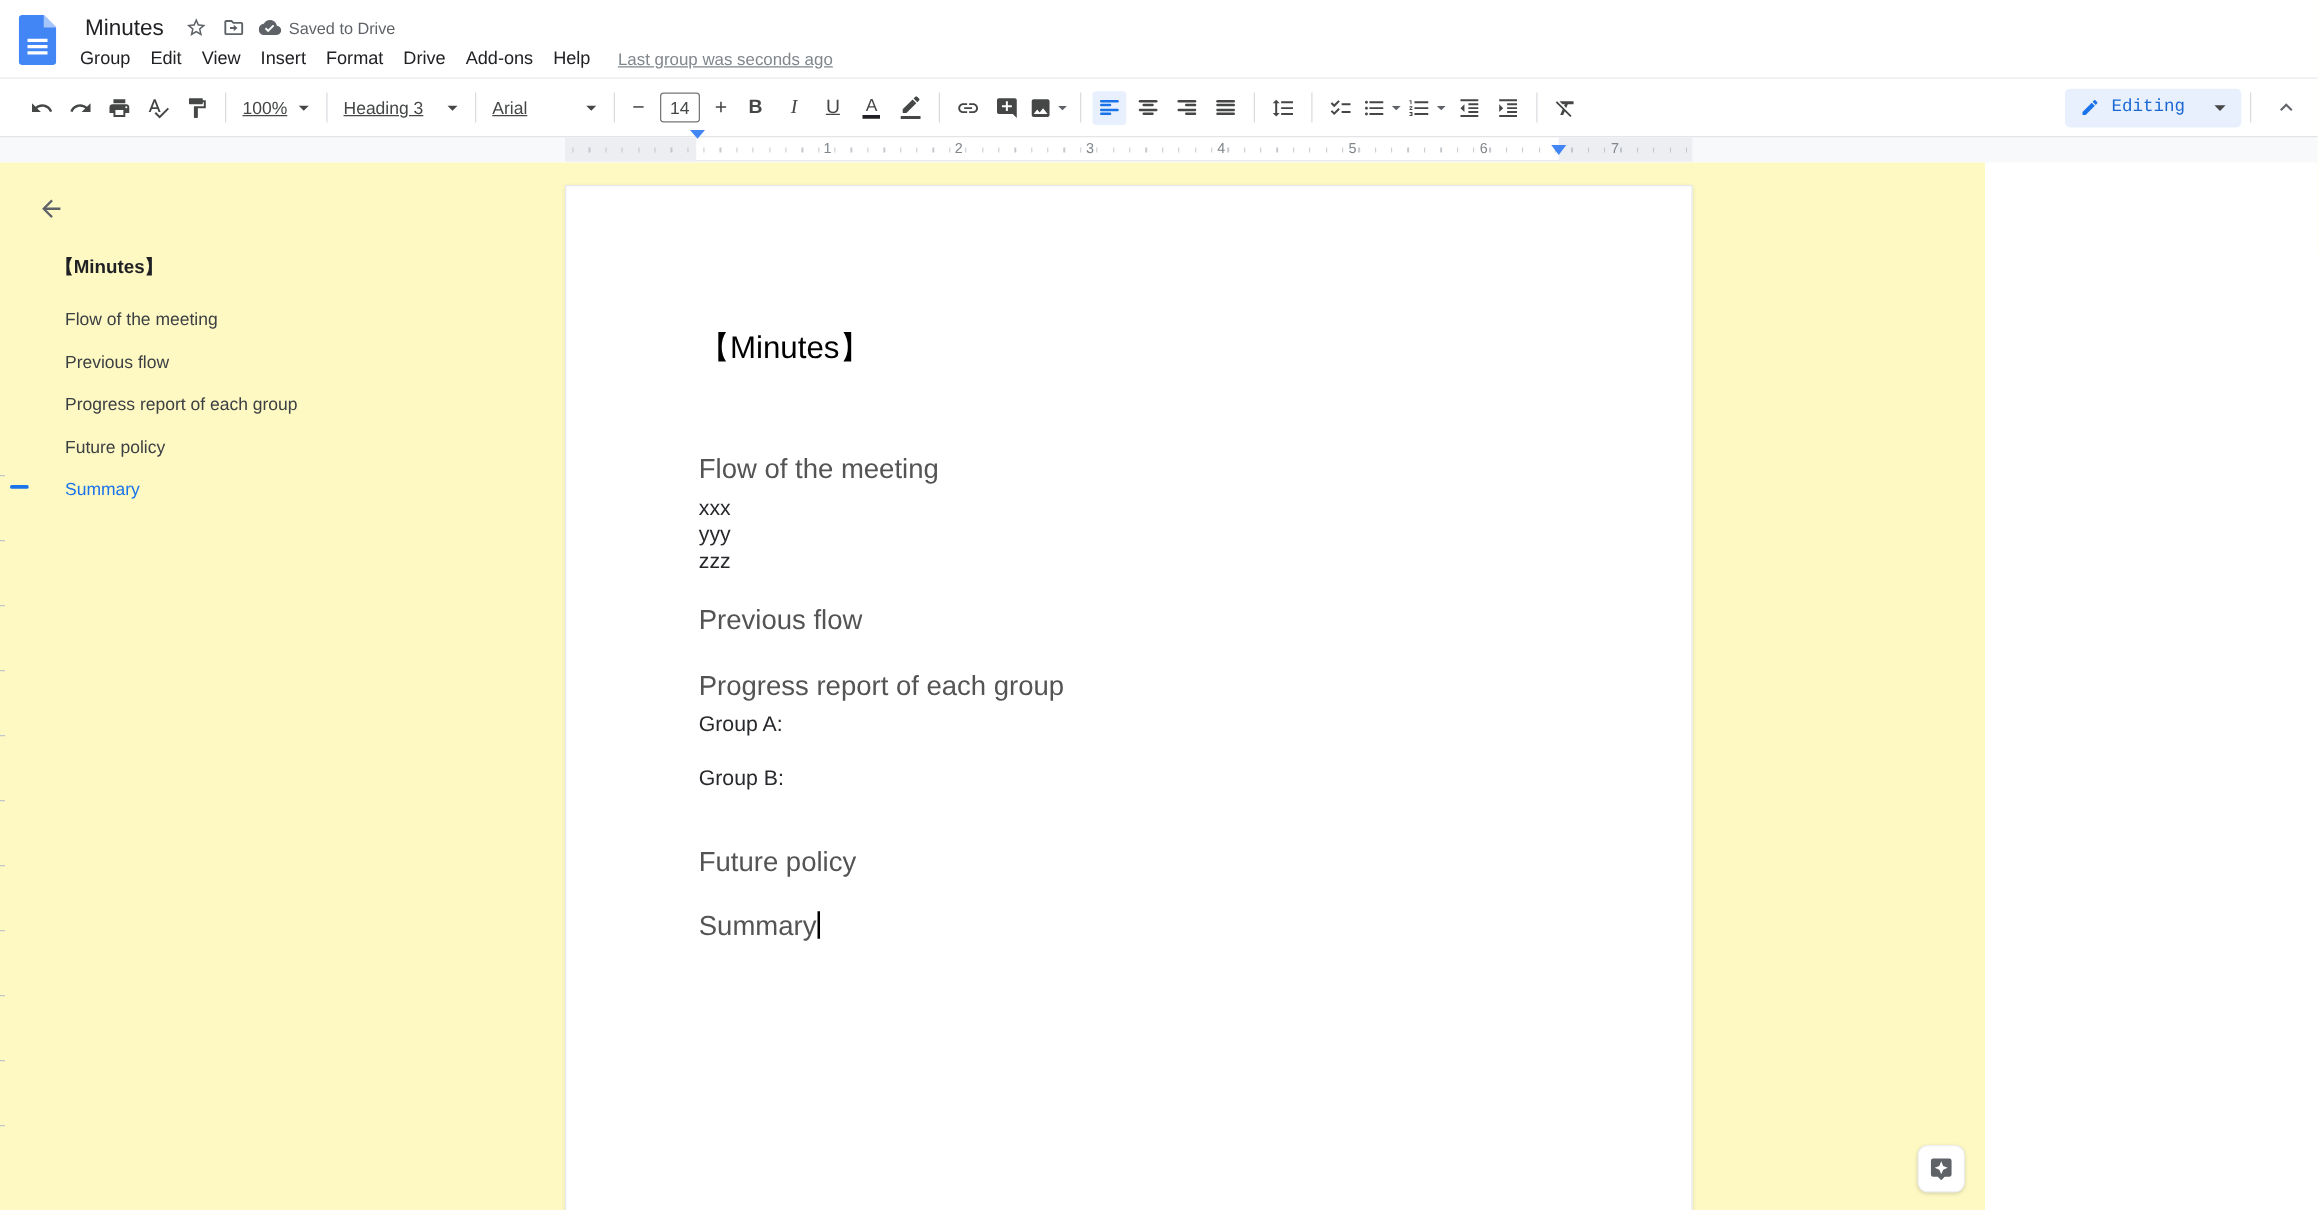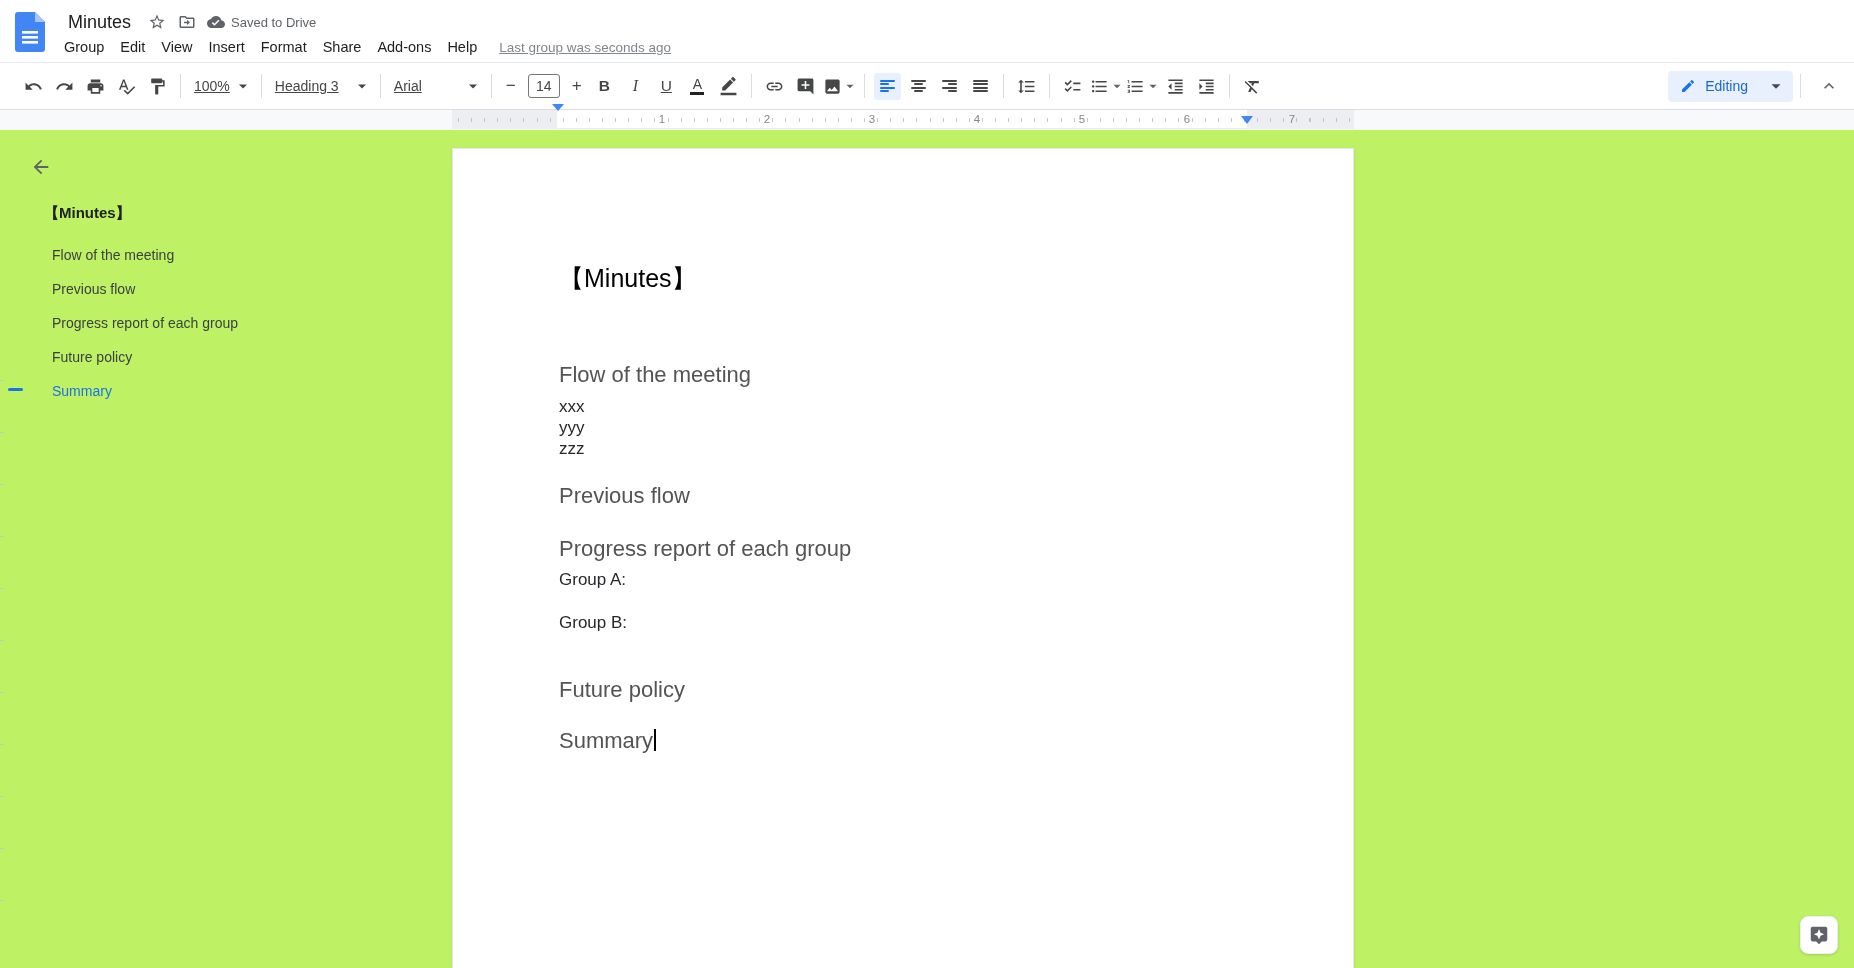--- a/index.html
+++ b/index.html
@@ -49,42 +49,42 @@
   .align-ic { width:15px; height:13px; display:flex; flex-direction:column; justify-content:space-between; }
   .align-ic span { height:2px; background:#444746; border-radius:1px; }
   .tb-btn.active .align-ic span { background:#1a73e8; }
   .al-l span:nth-child(2), .al-l span:nth-child(4) { width:9px; }
   .al-c span:nth-child(2), .al-c span:nth-child(4) { width:9px; margin:0 auto; }
   .al-r span:nth-child(2), .al-r span:nth-child(4) { width:9px; margin-left:auto; }
   .dd-mini { display:flex; align-items:center; gap:3px; }
   .toolbar-right { margin-left:auto; display:flex; align-items:center; }
   .editing-btn { display:flex; align-items:center; gap:9px; background:#e8f0fe; border-radius:4px; height:31px; padding:0 12px; cursor:pointer; }
   .editing-btn svg { width:16px; height:16px; fill:#1a73e8; }
-  .editing-btn .lbl { font-size:14px; font-weight:500; color:#1967d2; }
+  .editing-btn .lbl { font-size:14px; font-weight:500; color:#1967d2;font-family:Liberation Mono, monospace; }
   .editing-btn .caret { transform:scale(.9); border-top-color:#474747; margin-left:14px; }
   .collapse-btn { width:30px; height:30px; display:flex; align-items:center; justify-content:center; cursor:pointer; margin-left:6px; }
   .collapse-btn svg { width:20px; height:20px; fill:#5f6368; }
 
   
   .ruler-strip { position:absolute; left:0; top:110px; width:1854px; height:20px; background:#f8f9fa; }
   .ruler { position:absolute; left:452px; top:0; width:902px; height:19px; background:#fff; border-bottom:1px solid #e8eaed; }
   .ruler .margin-zone { position:absolute; top:0; height:19px; background:#eceef1; }
   .mz-left { left:0; width:105px; }
   .mz-right { left:795px; width:107px; }
   .ruler .ticks { position:absolute; left:0; top:0; width:100%; height:100%;
     background-image:repeating-linear-gradient(to right, #b6bcc2 0 1px, transparent 1px 13.1px);
     background-position:6px 0; background-size:100% 4px; background-repeat:repeat-x; background-position-y:8px; opacity:.8; }
   .rn { position:absolute; top:3px; font-size:11.5px; color:#80868b; transform:translateX(-50%); }
   .ind-left { position:absolute; left:99px; top:1px; width:12px; }
   .ind-left .rect { width:10px; height:5px; background:#4285f4; margin-left:1px; }
   .ind-left .tri { width:0; height:0; border-left:6px solid transparent; border-right:6px solid transparent; border-top:7px solid #4285f4; }
   .ind-right { position:absolute; left:789px; top:6px; width:0; height:0; border-left:6px solid transparent; border-right:6px solid transparent; border-top:8px solid #4285f4; }
 
   
-  .canvas { position:absolute; left:0; top:130px; width:1854px; height:838px; background:#bef264; overflow:hidden; }
+  .canvas { position:absolute; left:0; top:130px; width:1588px; height:838px; background:#fef9c3; overflow:hidden; }
   .vruler { position:absolute; left:0; top:250px; width:5px; height:600px; }
   .vruler span { position:absolute; left:0; width:4px; height:1px; background:#c3c7cc; }
 
   
   .outline { position:absolute; left:0; top:0; width:340px; }
   .back-btn { position:absolute; left:26px; top:22px; width:30px; height:30px; display:flex; align-items:center; justify-content:center; cursor:pointer; }
   .back-btn svg { width:22px; height:22px; fill:#5f6368; }
   .outline-title { position:absolute; left:44px; top:74px; font-size:15px; font-weight:700; color:#202124; cursor:pointer; }
   .outline-items { position:absolute; left:0; top:108px; width:100%; }
   .outline-item { position:relative; padding:9px 8px 9px 52px; font-size:14px; color:#3c4043; cursor:pointer; }
@@ -138,21 +138,21 @@
       <span>Saved to Drive</span>
     </span>
   </div>
 
   <div class="menu-row">
     <span class="menu-item">Group</span>
     <span class="menu-item">Edit</span>
     <span class="menu-item">View</span>
     <span class="menu-item">Insert</span>
     <span class="menu-item">Format</span>
-    <span class="menu-item">Share</span>
+    <span class="menu-item">Drive</span>
     <span class="menu-item">Add-ons</span>
     <span class="menu-item">Help</span>
     <span class="last-edit">Last group was seconds ago</span>
   </div>
 
 </div>
 
 <div class="toolbar">
   <span class="tb-btn">
     <svg viewBox="0 0 24 24">

